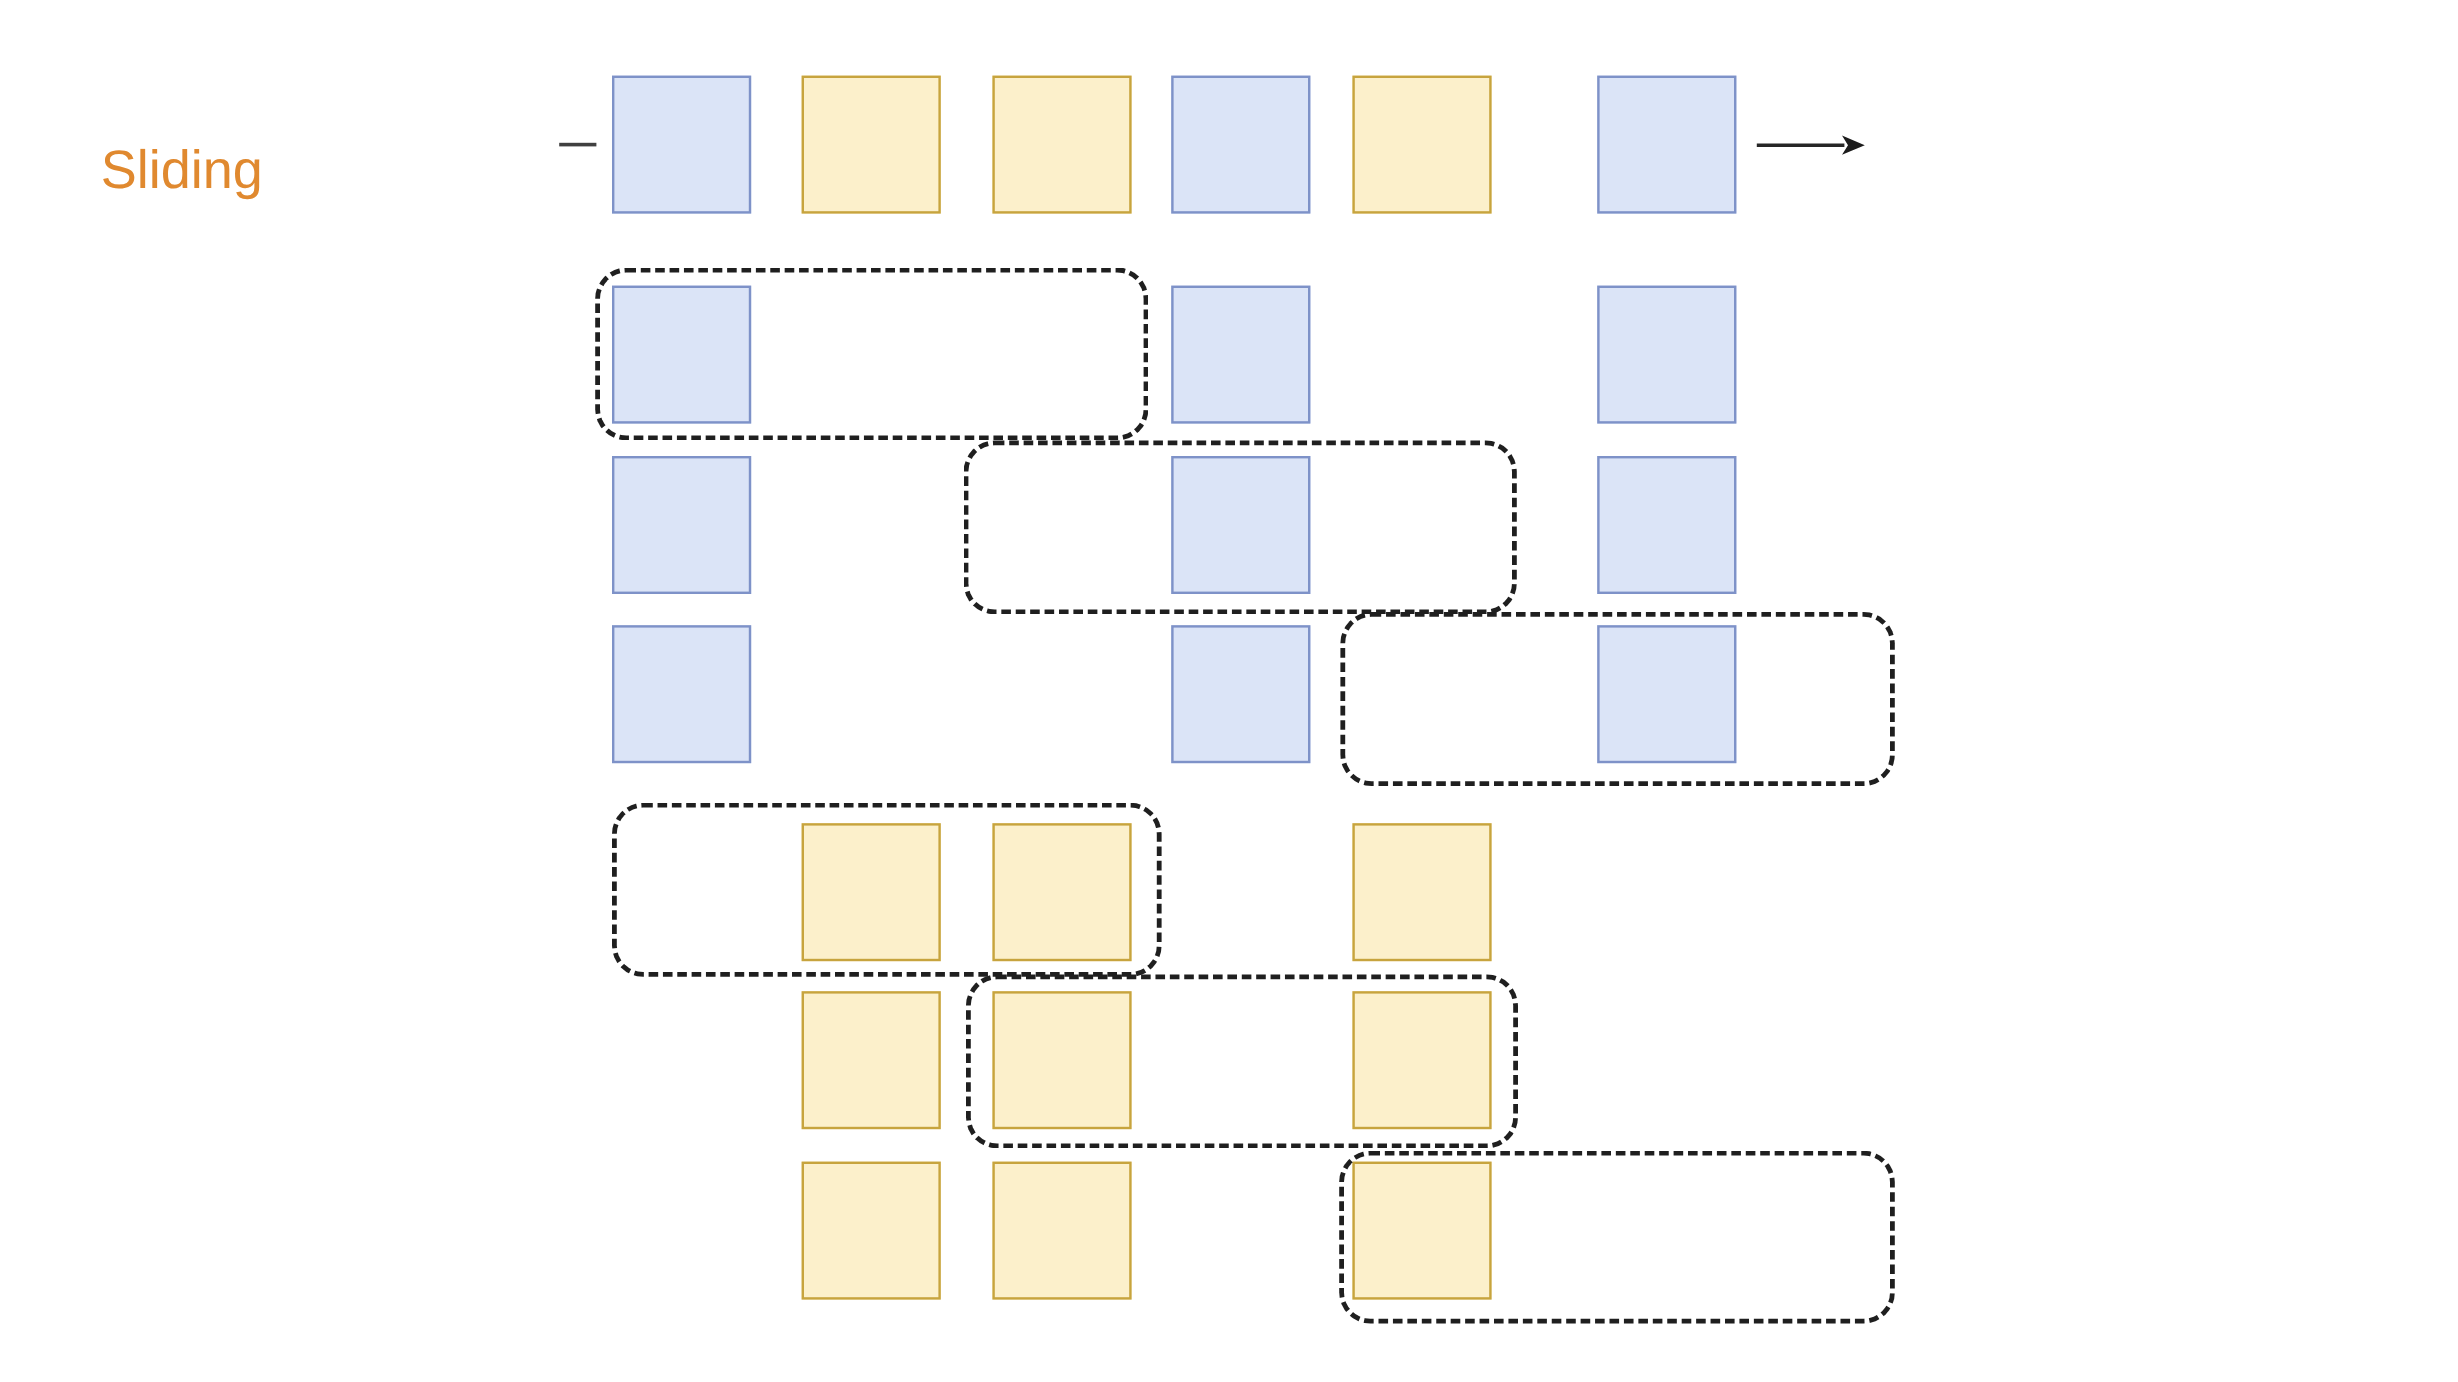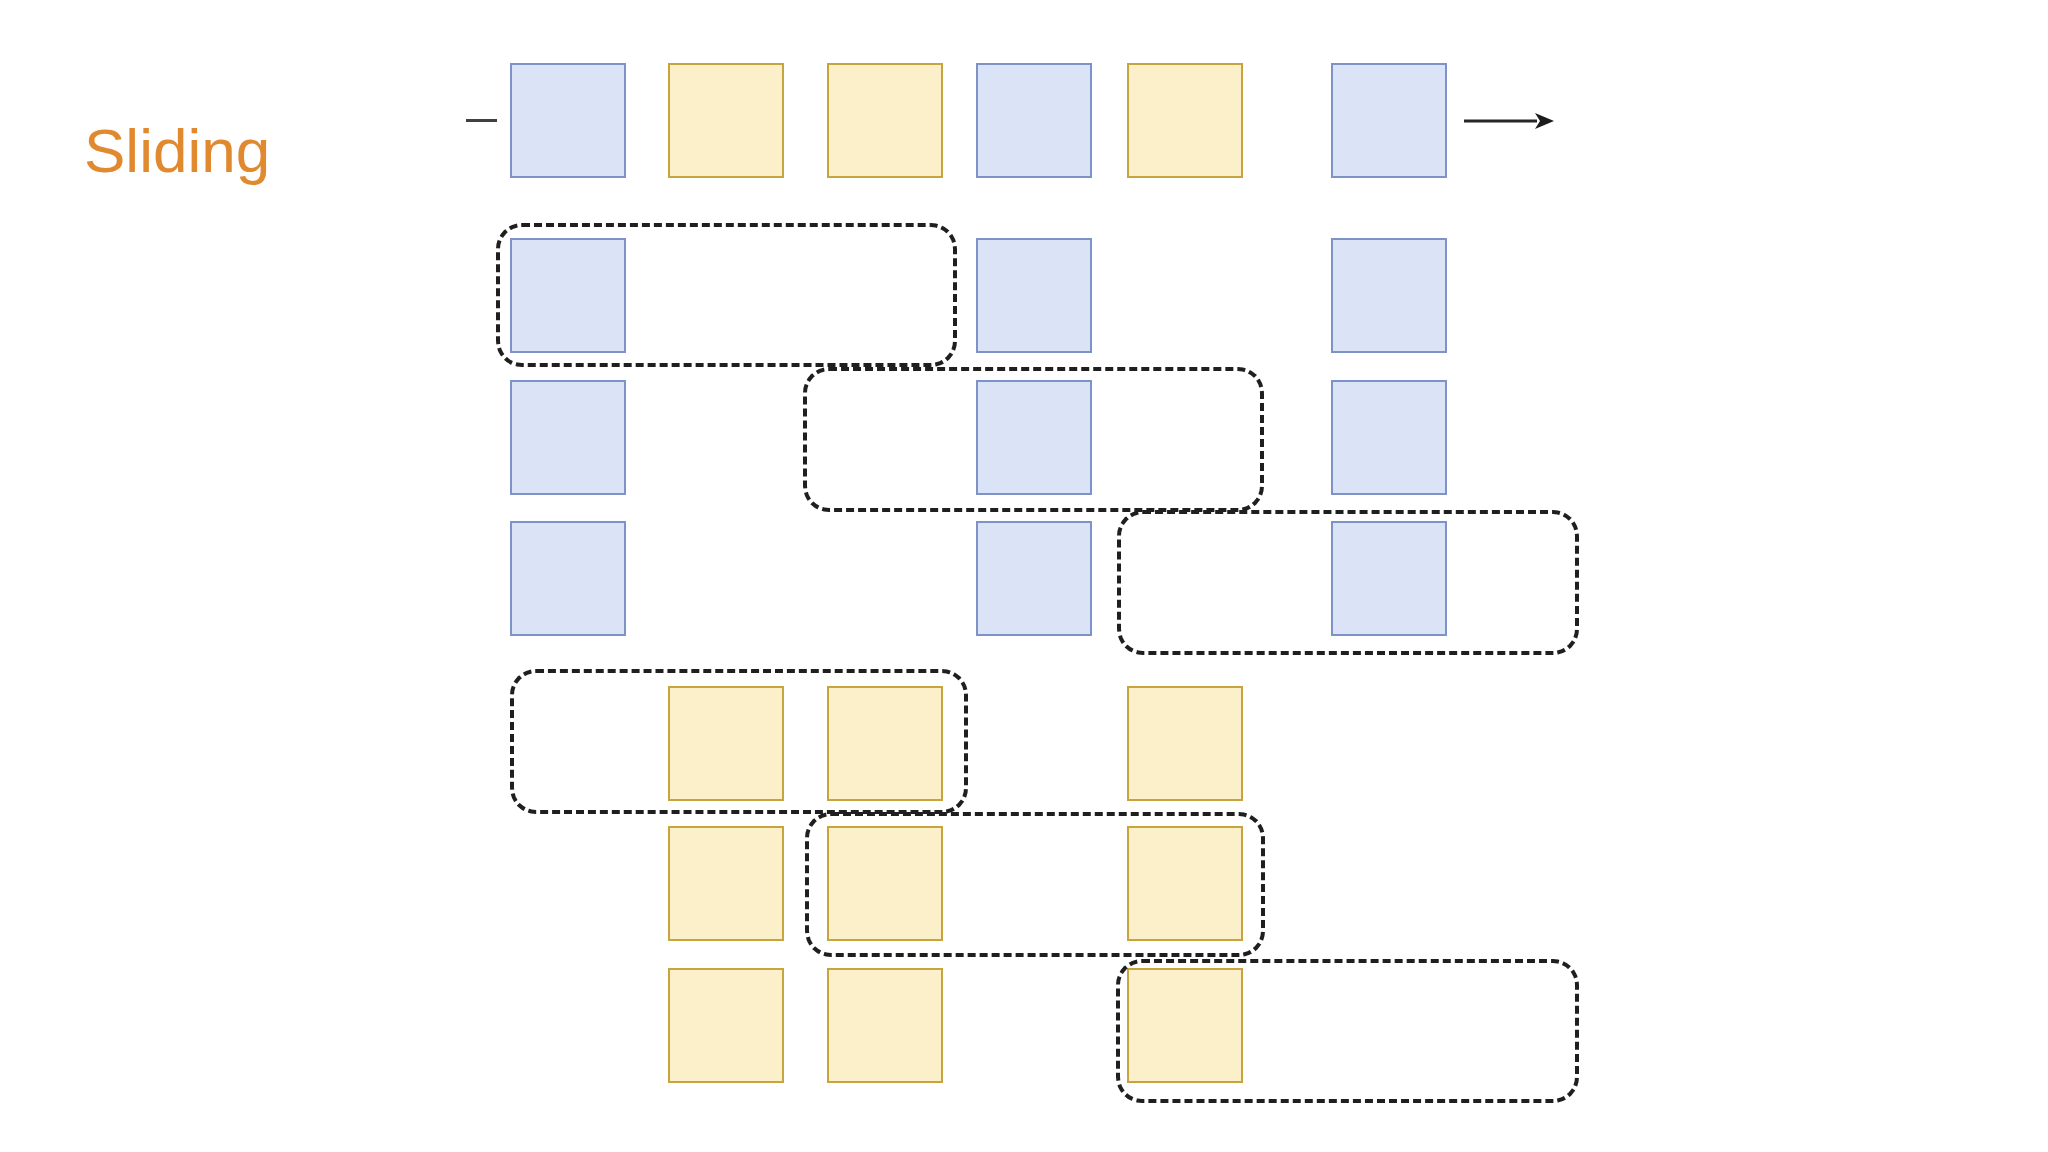--- a/index.html
+++ b/index.html
@@ -12,21 +12,21 @@
     position: relative;
     width: 2048px;
     height: 1152px;
     background: var(--bg, #ffffff);
     overflow: hidden;
   }
   .slide-title {
     position: absolute;
     left: 84px;
     top: 118px;
-    font-size: 62px;
+    font-size: 45px;
     line-height: 1.05;
     font-weight: 400;
     color: var(--title-color, #E0892F);
     letter-spacing: 0px;
   }
   .sq {
     position: absolute;
     width: 116px;
     height: 115px;
     box-sizing: border-box;

